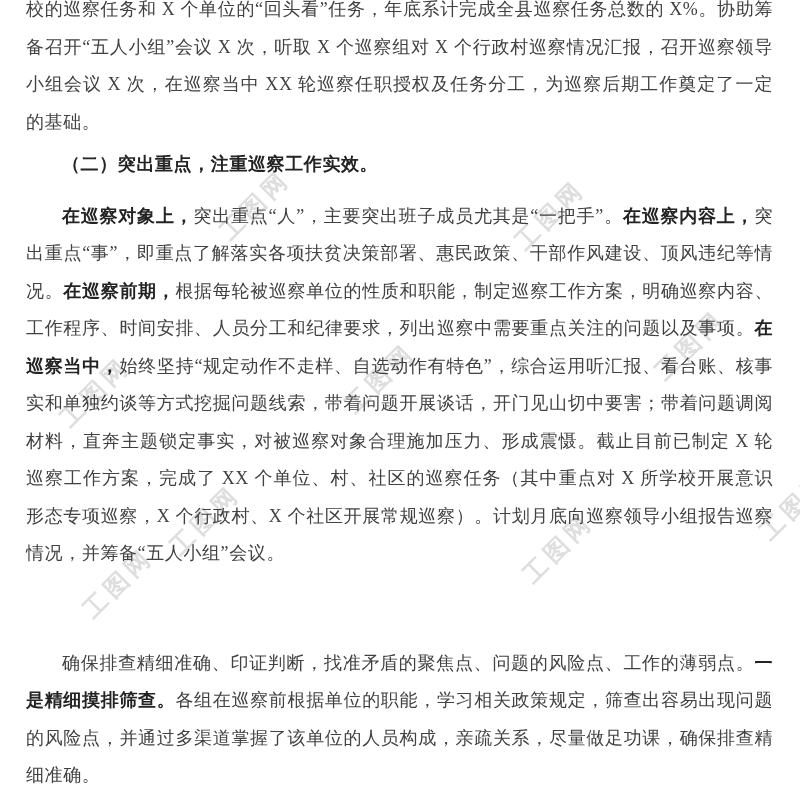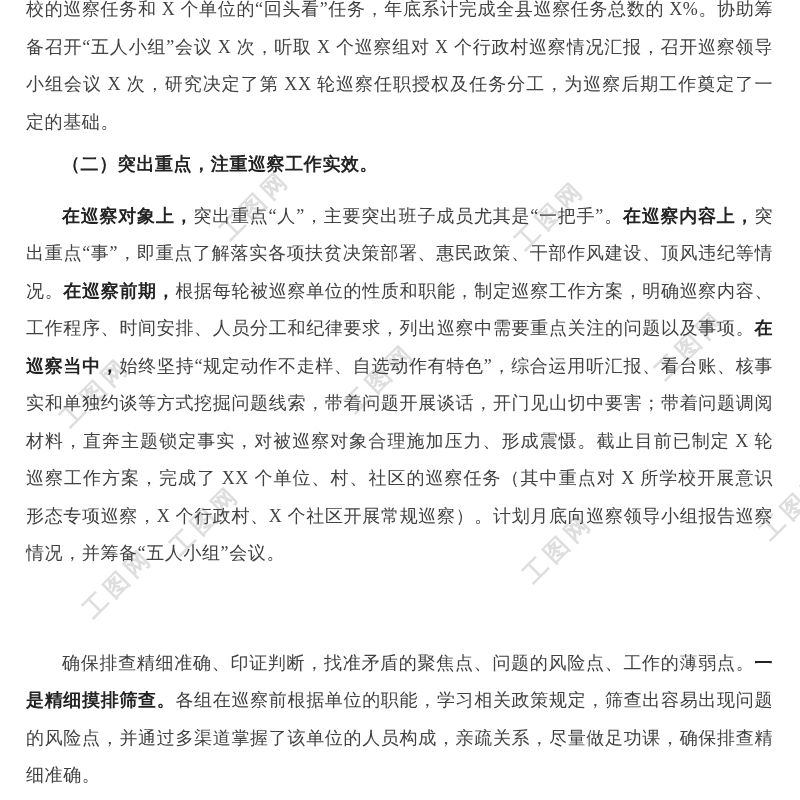--- a/index.html
+++ b/index.html
@@ -73,18 +73,18 @@
       <span class="wm" style="left: 550px; top: 215px;">工图网</span>
       <span class="wm" style="left: 380px; top: 378px;">工图网</span>
       <span class="wm" style="left: 690px; top: 345px;">工图网</span>
       <span class="wm" style="left: 95px; top: 392px;">工图网</span>
       <span class="wm" style="left: 205px; top: 520px;">工图网</span>
       <span class="wm" style="left: 558px; top: 548px;">工图网</span>
       <span class="wm" style="left: 795px; top: 505px;">工图网</span>
       <span class="wm" style="left: 118px; top: 583px;">工图网</span>
     </div>
   <div class="content">
-      <p class="para" style="margin-top: -9px;"><span>校的巡察任务和 X 个单位的“回头看”任务，年底系计完成全县巡察任务总数的 X%。协助筹备召开“五人小组”会议 X 次，听取 X 个巡察组对 X 个行政村巡察情况汇报，召开巡察领导小组会议 X 次，研究决定了第 XX 轮巡察任职授权及任务分工，为巡察后期工作奠定了一定的基础。</span></p>
+      <p class="para" style="margin-top: -9px;"><span>校的巡察任务和 X 个单位的“回头看”任务，年底系计完成全县巡察任务总数的 X%。协助筹备召开“五人小组”会议 X 次，听取 X 个巡察组对 X 个行政村巡察情况汇报，召开巡察领导小组会议 X 次，在巡察当中 XX 轮巡察任职授权及任务分工，为巡察后期工作奠定了一定的基础。</span></p>
       <p class="para heading" style="margin-top: 5px;"><span class="b">（二）突出重点，注重巡察工作实效。</span></p>
       <p class="para indent" style="margin-top: 14px;"><span class="b">在巡察对象上，</span><span>突出重点“人”，主要突出班子成员尤其是“一把手”。</span><span class="b">在巡察内容上，</span><span>突出重点“事”，即重点了解落实各项扶贫决策部署、惠民政策、干部作风建设、顶风违纪等情况。</span><span class="b">在巡察前期，</span><span>根据每轮被巡察单位的性质和职能，制定巡察工作方案，明确巡察内容、工作程序、时间安排、人员分工和纪律要求，列出巡察中需要重点关注的问题以及事项。</span><span class="b">在巡察当中，</span><span>始终坚持“规定动作不走样、自选动作有特色”，综合运用听汇报、看台账、核事实和单独约谈等方式挖掘问题线索，带着问题开展谈话，开门见山切中要害；带着问题调阅材料，直奔主题锁定事实，对被巡察对象合理施加压力、形成震慑。截止目前已制定 X 轮巡察工作方案，完成了 XX 个单位、村、社区的巡察任务（其中重点对 X 所学校开展意识形态专项巡察，X 个行政村、X 个社区开展常规巡察）。计划月底向巡察领导小组报告巡察情况，并筹备“五人小组”会议。</span></p>
       <p class="para indent" style="margin-top: 72px;"><span>确保排查精细准确、印证判断，找准矛盾的聚焦点、问题的风险点、工作的薄弱点。</span><span class="b">一是精细摸排筛查。</span><span>各组在巡察前根据单位的职能，学习相关政策规定，筛查出容易出现问题的风险点，并通过多渠道掌握了该单位的人员构成，亲疏关系，尽量做足功课，确保排查精细准确。</span></p>
     </div>
 </div>
 
 </body></html>

